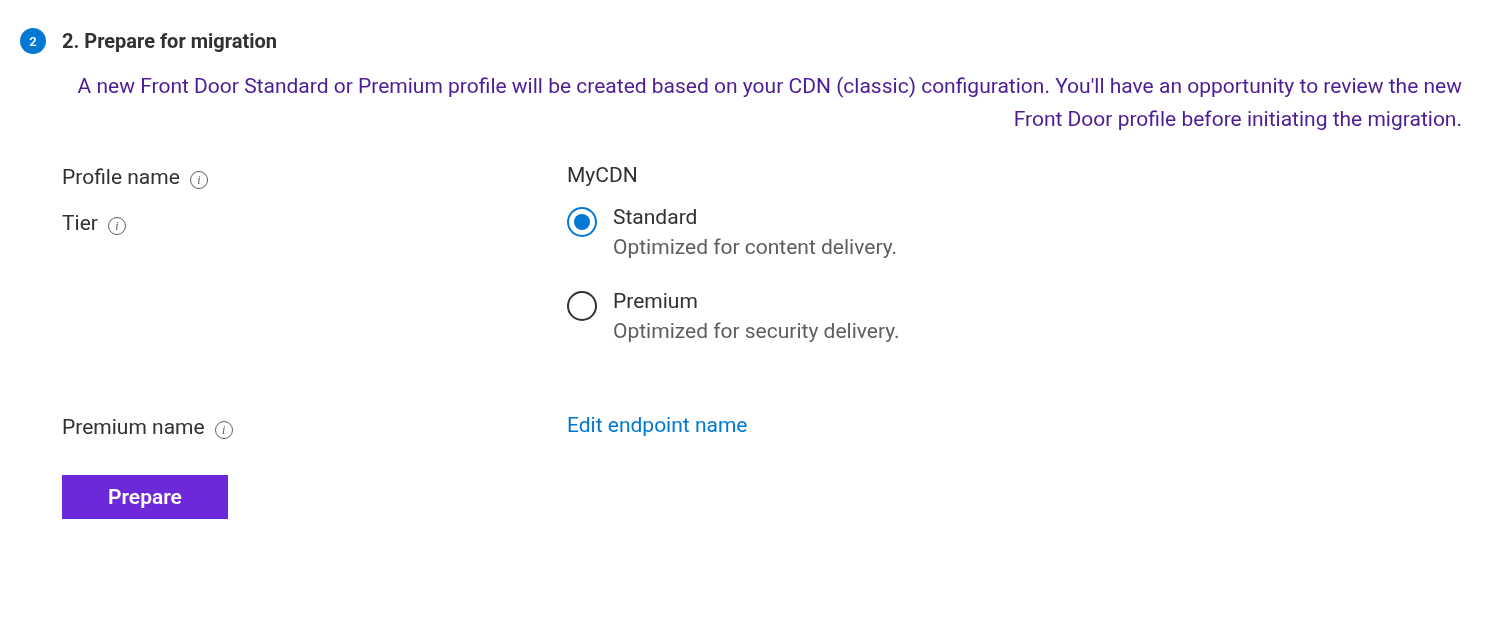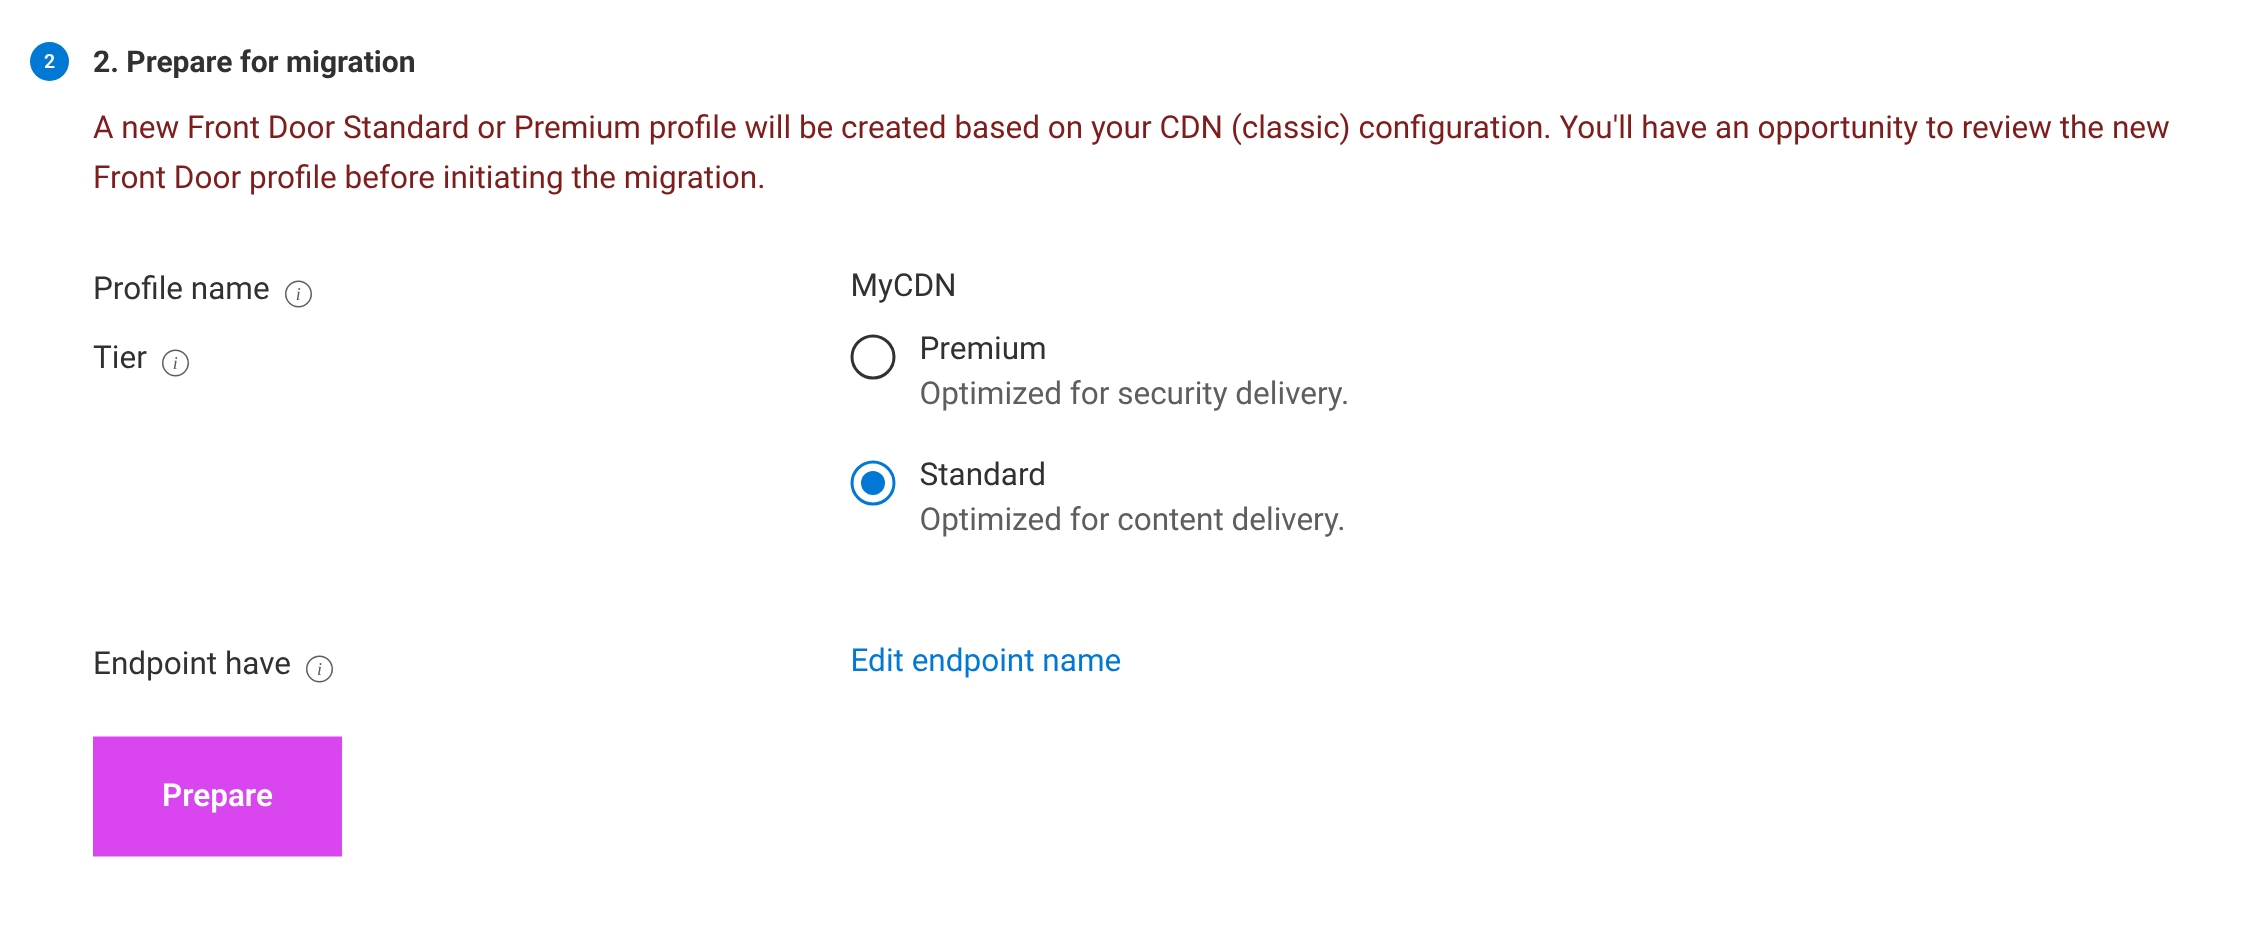--- a/index.html
+++ b/index.html
@@ -36,24 +36,25 @@
     .step-title {
       font-size: 20px;
       font-weight: 700;
       color: #323130;
     }
     .step-body {
       padding-left: 42px;
     }
     .description {
       font-size: 21px;
-      color: #7f1d1d;
+      color: #4c1d95;
       line-height: 1.55;
-      margin-bottom: 44px;
+      margin-bottom: 28px;
       max-width: 1400px;
+      text-align: right;
     }
     .form-row {
       display: flex;
       align-items: flex-start;
       margin-bottom: 16px;
     }
     .form-label-col {
       width: 505px;
       flex-shrink: 0;
       display: flex;
@@ -128,24 +129,24 @@
       color: #605e5c;
     }
     .link {
       color: #0078d4;
       font-size: 21px;
       cursor: pointer;
       text-decoration: none;
       text-align: right;
     }
     .primary-button {
-      background: #d946ef;
+      background: #6d28d9;
       color: #ffffff;
       border: none;
-      padding: 28px 46px;
+      padding: 10px 46px;
       font-size: 21px;
       font-weight: 600;
       cursor: pointer;
       font-family: inherit;
       margin-top: 36px;
     }
     .tier-row {
       margin-bottom: 40px;
     }
     .tier-row .form-label-col {
@@ -175,42 +176,42 @@
       <span class="value-text">MyCDN</span>
     </div>
   </div>
 
   <div class="form-row tier-row">
     <div class="form-label-col">
       <span class="form-label">Tier</span>
       <span class="info-icon">i</span>
     </div>
     <div class="form-value-col">
-      <div class="radio-option">
-        <div class="radio-circle"></div>
-        <div class="radio-text">
-          <span class="radio-label">Premium</span>
-          <span class="radio-desc">Optimized for security delivery.</span>
-        </div>
-      </div>
       <div class="radio-option">
         <div class="radio-circle selected">
           <div class="radio-dot"></div>
         </div>
         <div class="radio-text">
           <span class="radio-label">Standard</span>
           <span class="radio-desc">Optimized for content delivery.</span>
         </div>
       </div>
+      <div class="radio-option">
+        <div class="radio-circle"></div>
+        <div class="radio-text">
+          <span class="radio-label">Premium</span>
+          <span class="radio-desc">Optimized for security delivery.</span>
+        </div>
+      </div>
     </div>
   </div>
 
   <div class="form-row endpoint-row">
     <div class="form-label-col">
-      <span class="form-label">Endpoint have</span>
+      <span class="form-label">Premium name</span>
       <span class="info-icon">i</span>
     </div>
     <div class="form-value-col">
       <a class="link">Edit endpoint name</a>
     </div>
   </div>
 
   <button class="primary-button">Prepare</button>
 </div>
 

